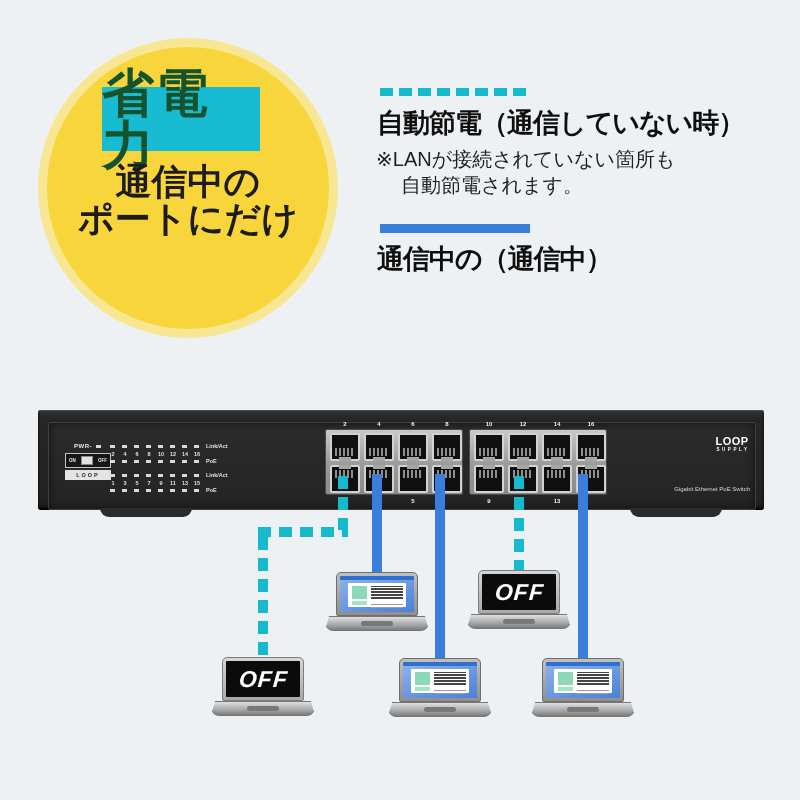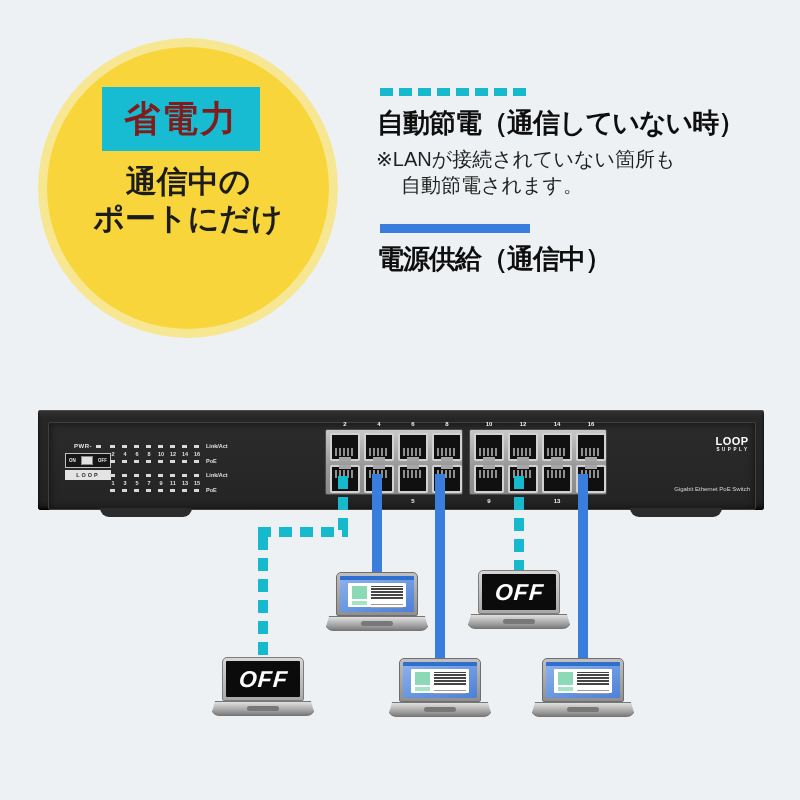--- a/index.html
+++ b/index.html
@@ -8,23 +8,23 @@
     background:#edf1f4;
     font-family:"Liberation Sans","DejaVu Sans",sans-serif;
   }
   .abs{position:absolute;}
 
   
   .circle-halo{left:38px;top:38px;width:300px;height:300px;border-radius:50%;background:#f7e793;}
   .circle-main{left:47px;top:47px;width:282px;height:282px;border-radius:50%;background:#f8d53a;}
   .badge{left:102px;top:87px;width:158px;height:64px;background:#18bcd2;
          display:flex;align-items:center;justify-content:center;}
-  .badge-text{color:#7f1d1d;font-size:36px;font-weight:800;letter-spacing:2px;line-height:1;}
+  .badge-text{color:#14532d;font-size:52px;font-weight:800;letter-spacing:2px;line-height:1;}
   .circle-copy{left:58px;top:163px;width:260px;text-align:center;color:#1c1c1c;
-               font-size:31px;line-height:37px;font-weight:700;}
+               font-size:36px;line-height:37px;font-weight:700;}
 
   
   .legend-dash{left:380px;top:88px;width:146px;height:8px;
                background:repeating-linear-gradient(90deg,#17bacd 0 13px,transparent 13px 19px);}
   .legend-title1{left:377px;top:105px;font-size:27px;font-weight:800;color:#0e0e0e;letter-spacing:-1px;}
   .legend-note1{left:376px;top:146px;font-size:20px;font-weight:500;color:#1f1f1f;}
   .legend-note2{left:401px;top:172px;font-size:20px;font-weight:500;color:#1f1f1f;}
   .legend-solid{left:380px;top:224px;width:150px;height:9px;background:#3a7edd;}
   .legend-title2{left:377px;top:241px;font-size:27px;font-weight:800;color:#0e0e0e;letter-spacing:-1px;}
 
@@ -120,21 +120,21 @@
   <div class="abs circle-copy">
     <div>通信中の</div>
     <div>ポートにだけ</div>
   </div>
 
   <div class="abs legend-dash"></div>
   <div class="abs legend-title1">自動節電（通信していない時）</div>
   <div class="abs legend-note1">※LANが接続されていない箇所も</div>
   <div class="abs legend-note2">自動節電されます。</div>
   <div class="abs legend-solid"></div>
-  <div class="abs legend-title2">電源供給（通信中）</div>
+  <div class="abs legend-title2">通信中の（通信中）</div>
 
   <div class="abs switch">
     <div class="switch-panel"></div>
   </div>
   <div class="abs foot foot-left"></div>
   <div class="abs foot foot-right"></div>
 
   <span class="abs pwr-label">PWR-</span>
   <div class="abs led pwr-led"></div>
   <div class="abs onoff-box">

